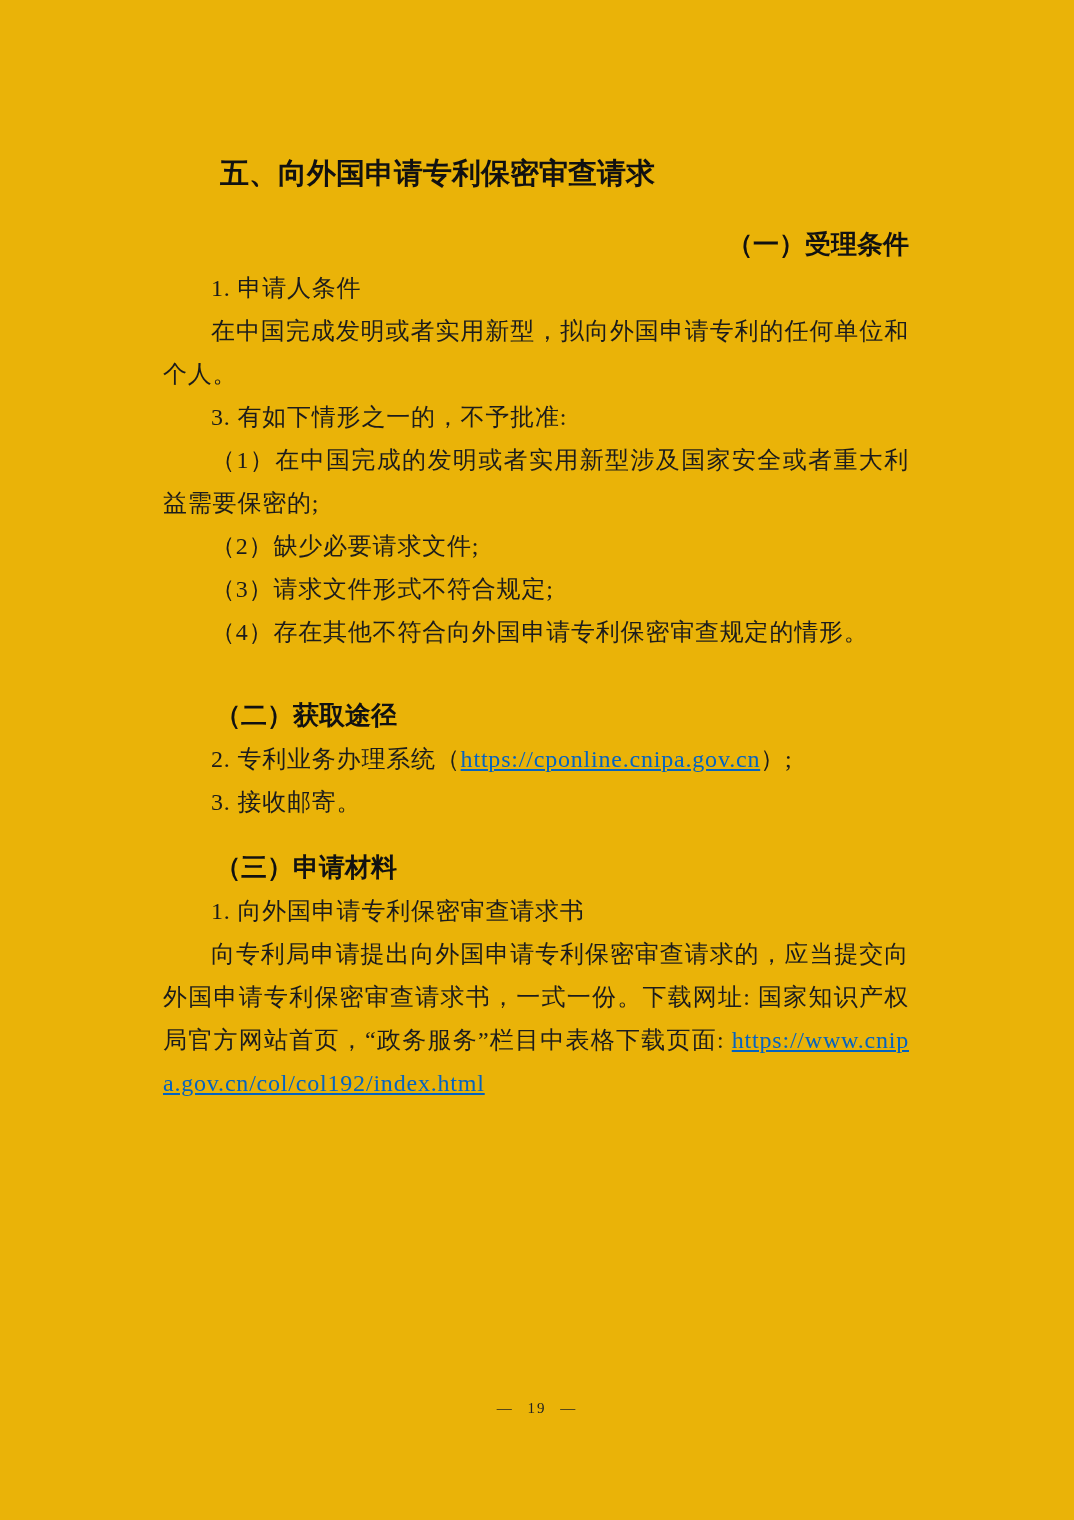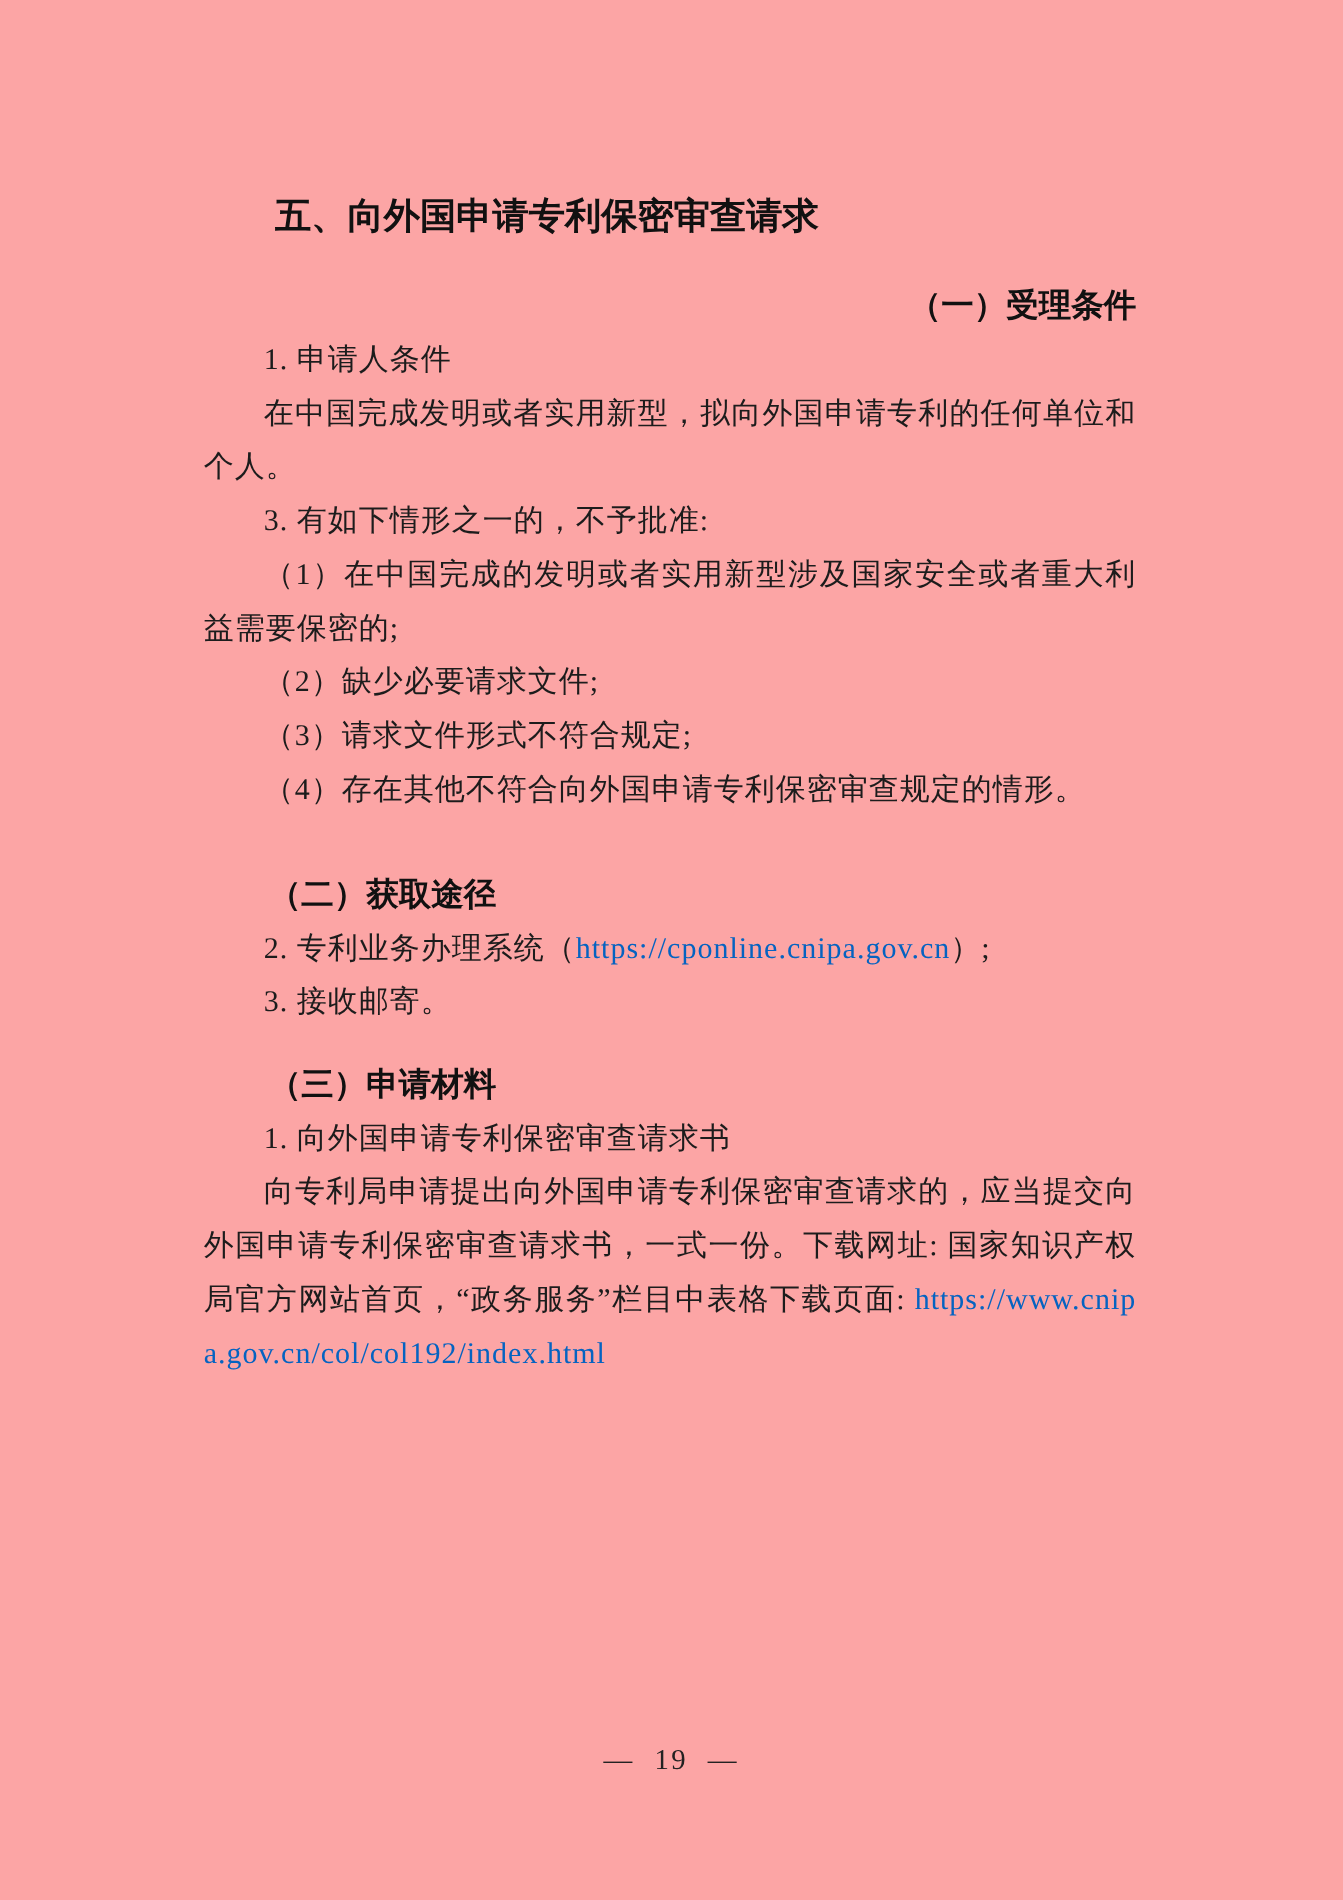--- a/index.html
+++ b/index.html
@@ -4,21 +4,21 @@
 <style>
   html, body {
     margin: 0;
     padding: 0;
     background: #ffffff;
   }
   .page {
     position: relative;
     width: 1074px;
     height: 1520px;
-    background: #fca5a5;
+    background: #eab308;
     color: #1c1c1c;
     font-family: "Liberation Serif", "DejaVu Serif", serif;
     overflow: hidden;
   }
   .content {
     position: absolute;
     left: 163px;
     top: 152px;
     width: 746px;
   }
@@ -54,29 +54,30 @@
   }
   .break-urls {
     word-break: break-all;
   }
   .num-hei {
     font-family: "Liberation Sans", "DejaVu Sans", sans-serif;
     font-size: 24px;
   }
   .doc-link {
     color: #0563C1;
+    text-decoration: underline;
     cursor: pointer;
   }
   .page-footer {
     position: absolute;
     top: 1390px;
     left: 0;
     width: 100%;
     text-align: center;
-    font-size: 23px;
+    font-size: 15px;
     line-height: 36px;
     letter-spacing: 2px;
     word-spacing: 8px;
     color: #222222;
   }
 </style>
 </head>
 <body>
 
 <div class="page">

